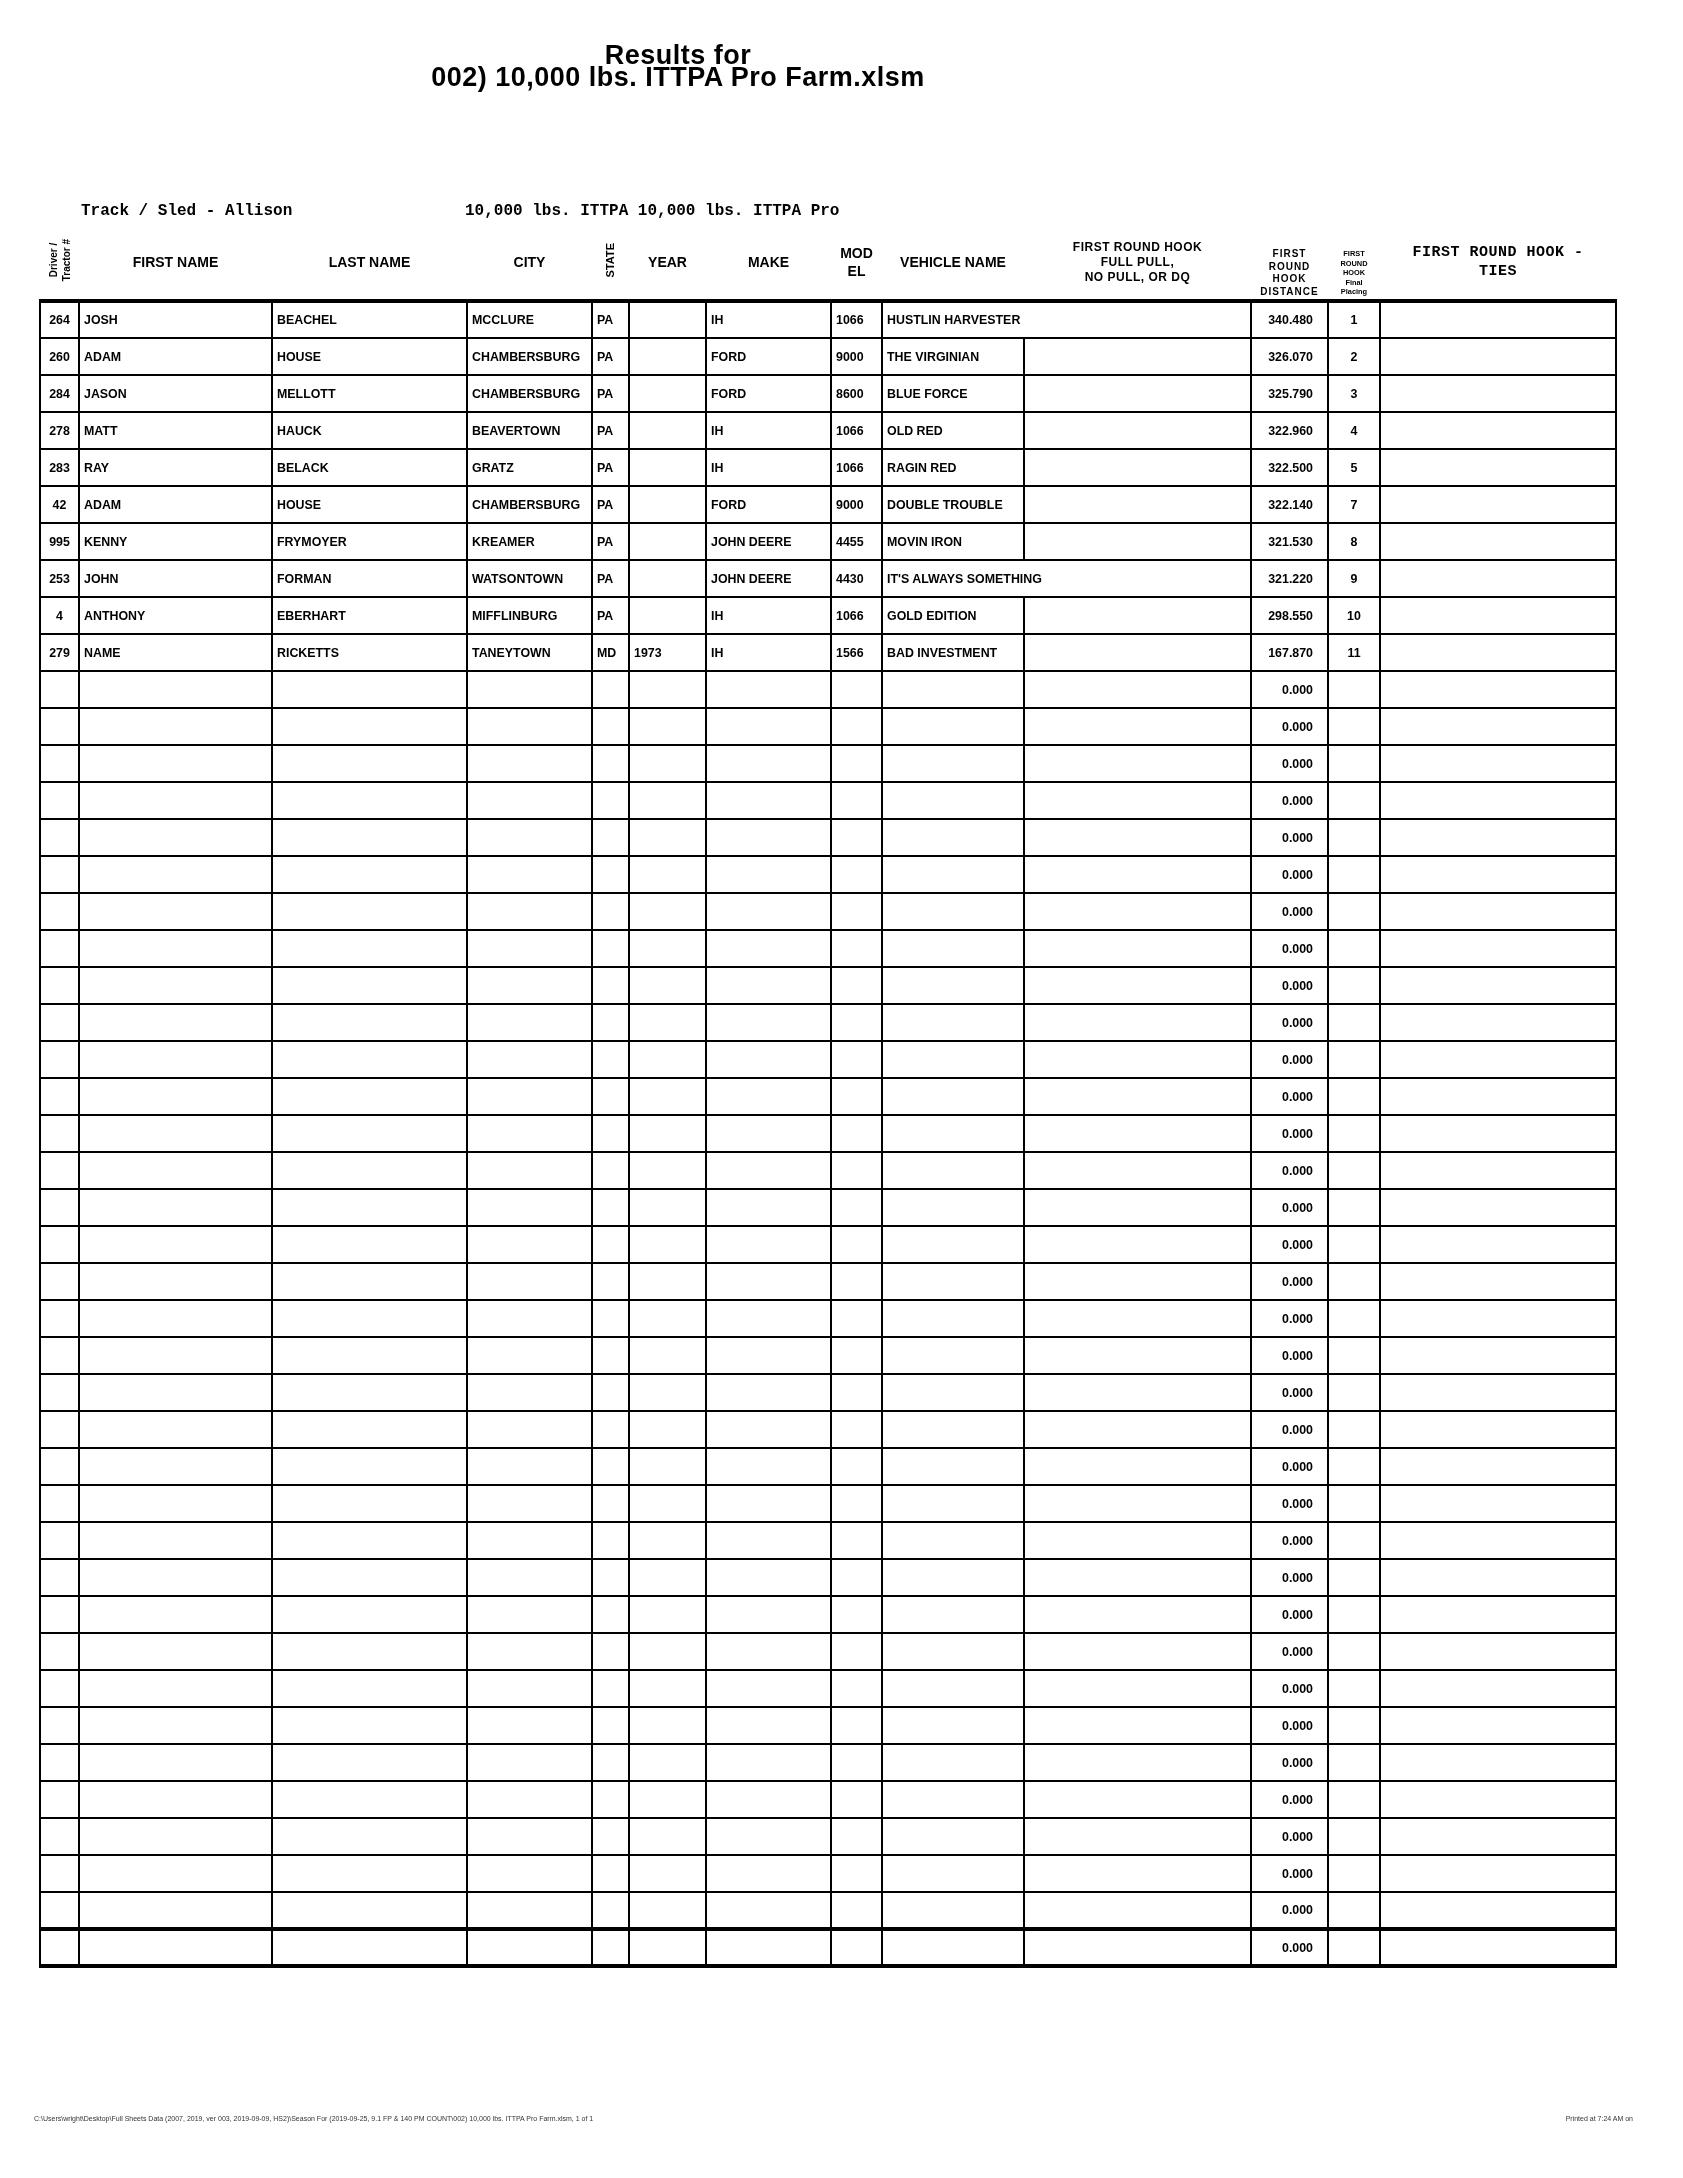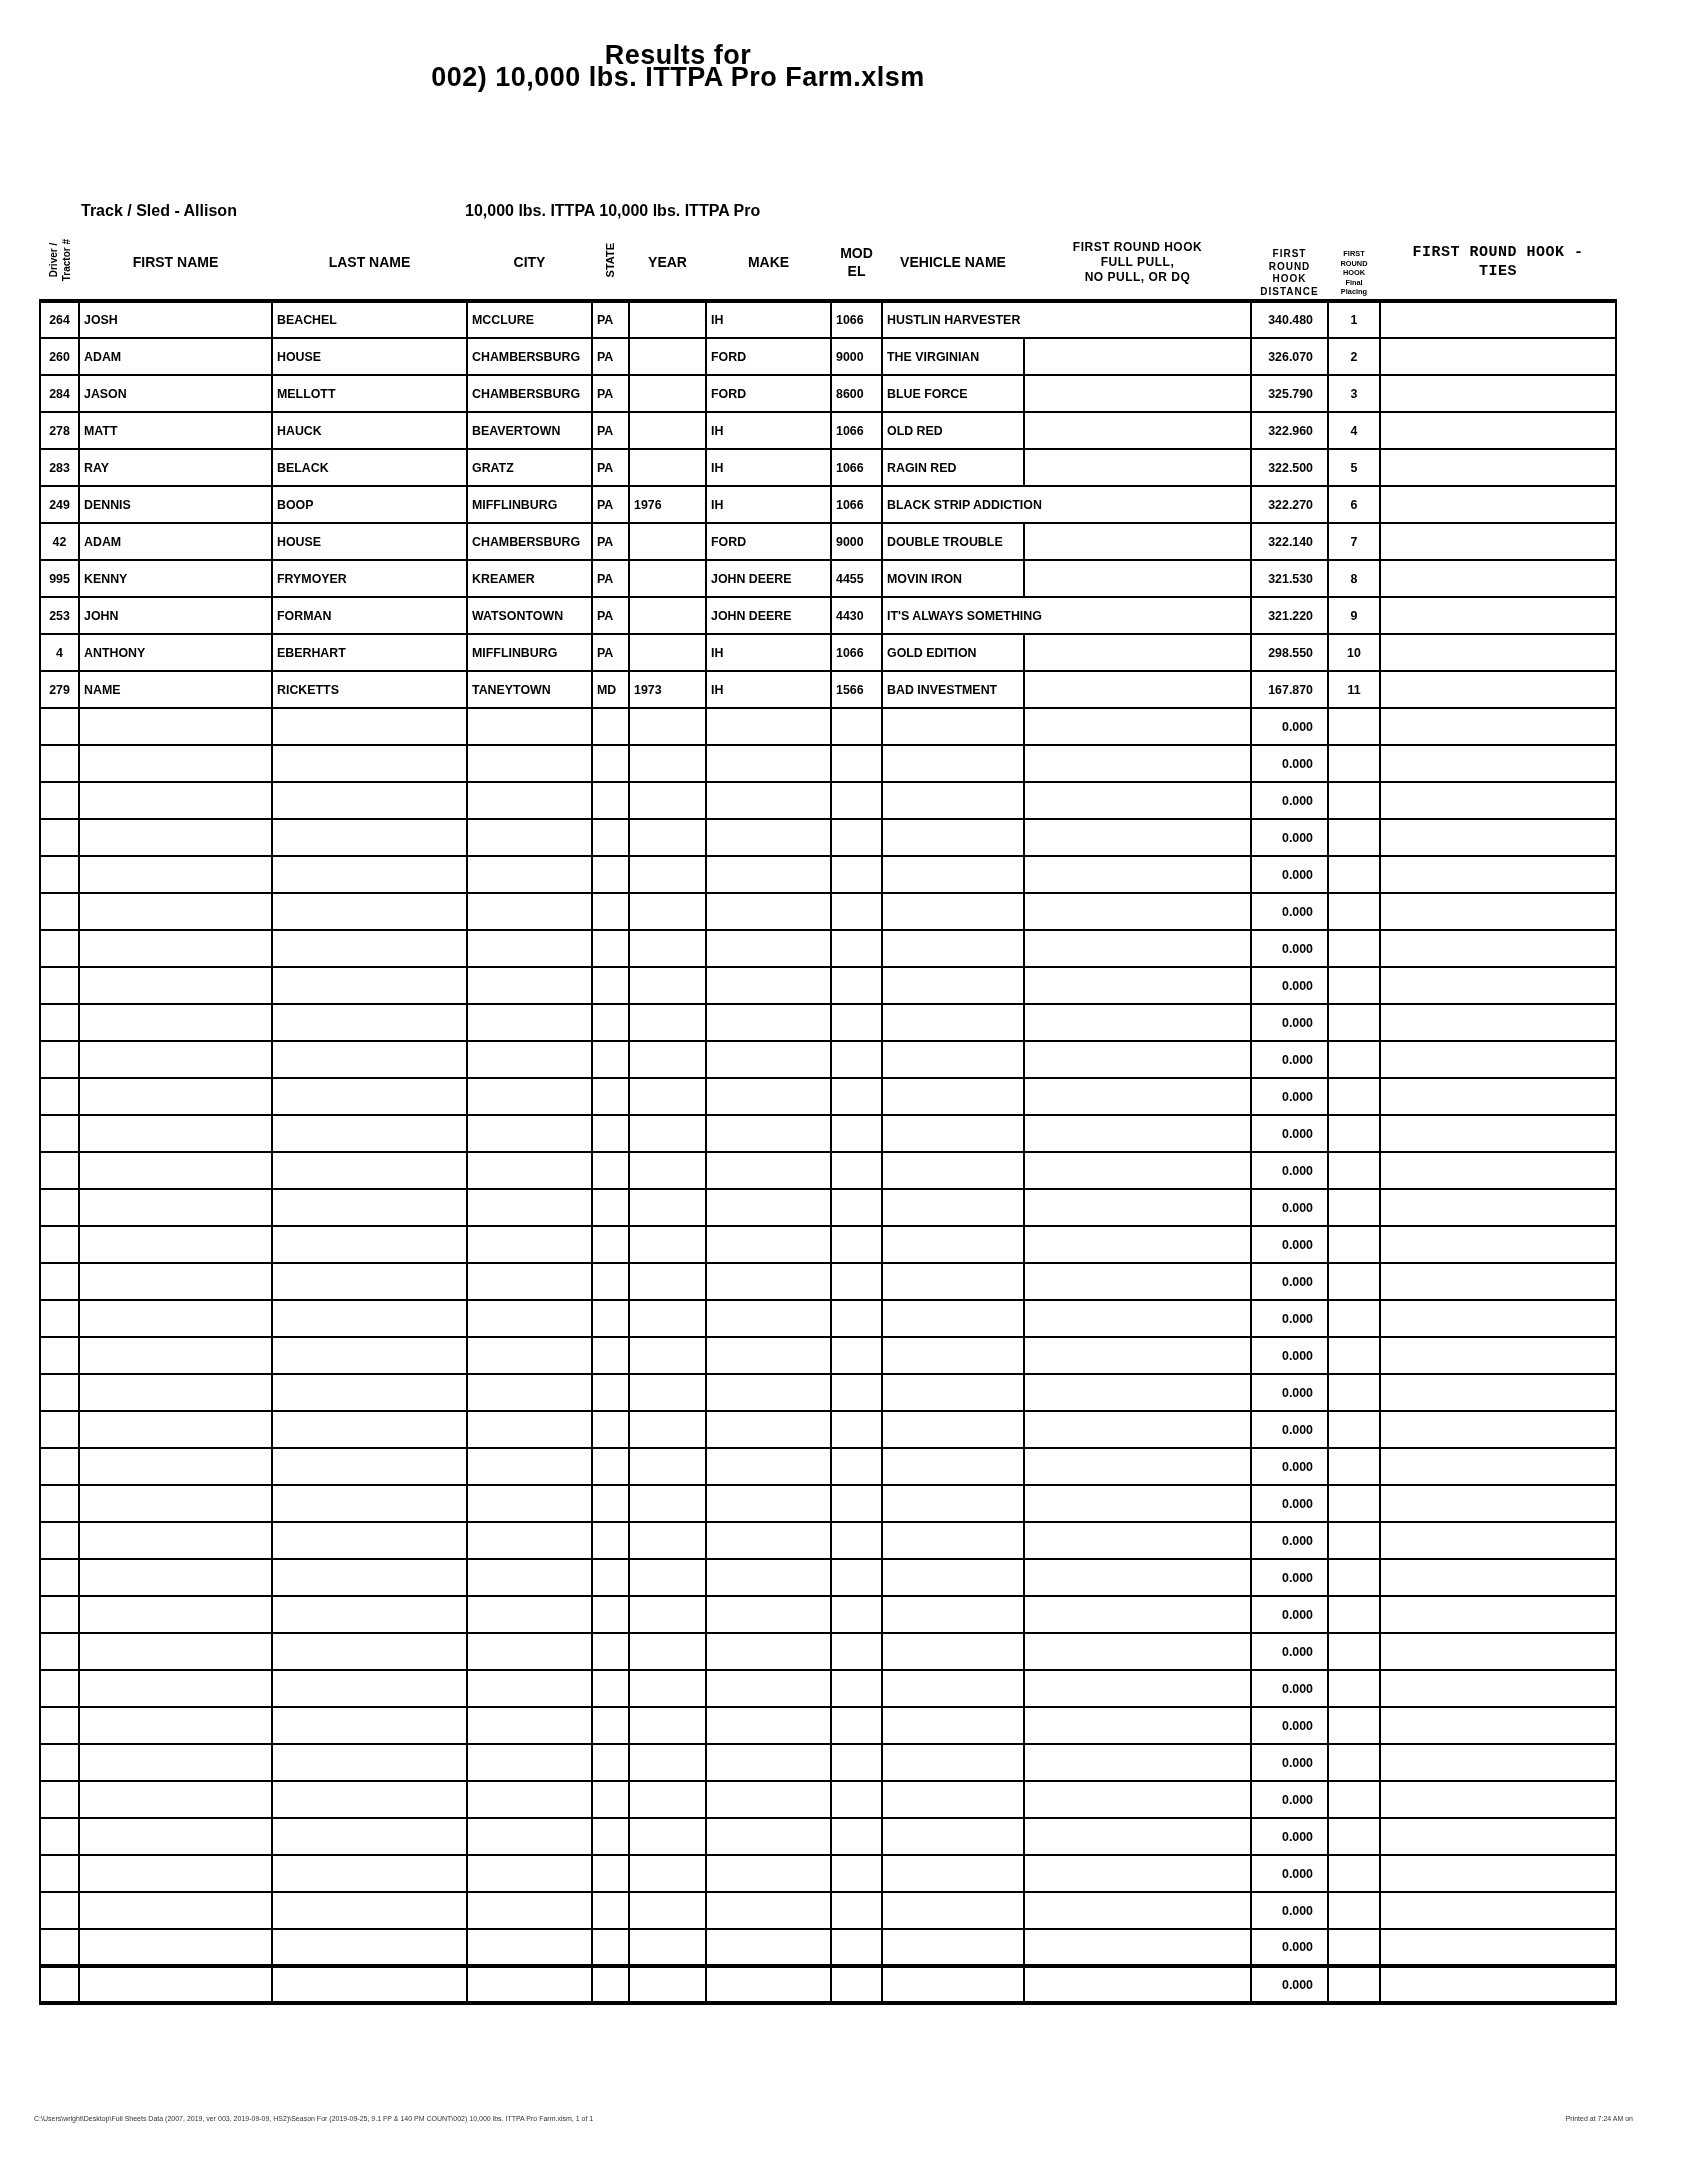--- a/index.html
+++ b/index.html
@@ -3,21 +3,21 @@
 <meta charset="utf-8">
 <style>
   html,body{margin:0;padding:0;}
   body{
     width:1683px;height:2178px;background:#ffffff;color:#000;
     font-family:"Liberation Sans", sans-serif;position:relative;overflow:hidden;
   }
   .title-line{position:absolute;left:0;width:1356px;text-align:center;font-weight:bold;font-size:27px;letter-spacing:0.5px;}
   #title1{top:40px;}
   #title2{top:62px;}
-  .subhead{position:absolute;top:202px;font-weight:bold;font-size:16px;white-space:nowrap;}
+  .subhead{position:absolute;top:202px;font-weight:bold;font-size:16px;white-space:nowrap;font-family:Liberation Mono, monospace;}
   #track-label{left:81px;}
   #class-label{left:465px;}
 
   table#results{
     position:absolute;left:39px;top:226px;width:1575px;
     border-collapse:collapse;table-layout:fixed;
   }
   thead td{
     border:none;text-align:center;vertical-align:middle;font-weight:bold;
     white-space:pre-line;line-height:1.25;padding:0 2px;height:71px;
@@ -170,34 +170,20 @@
         <td></td>
         <td>IH</td>
         <td>1066</td>
         <td>RAGIN RED</td>
         <td></td>
         <td class="c-dist">322.500</td>
         <td class="c-place">5</td>
         <td></td>
       </tr>
       <tr>
-        <td class="c-num">249</td>
-        <td>DENNIS</td>
-        <td>BOOP</td>
-        <td>MIFFLINBURG</td>
-        <td>PA</td>
-        <td>1976</td>
-        <td>IH</td>
-        <td>1066</td>
-        <td colspan="2">BLACK STRIP ADDICTION</td>
-        <td class="c-dist">322.270</td>
-        <td class="c-place">6</td>
-        <td></td>
-      </tr>
-      <tr>
         <td class="c-num">42</td>
         <td>ADAM</td>
         <td>HOUSE</td>
         <td>CHAMBERSBURG</td>
         <td>PA</td>
         <td></td>
         <td>FORD</td>
         <td>9000</td>
         <td>DOUBLE TROUBLE</td>
         <td></td>

